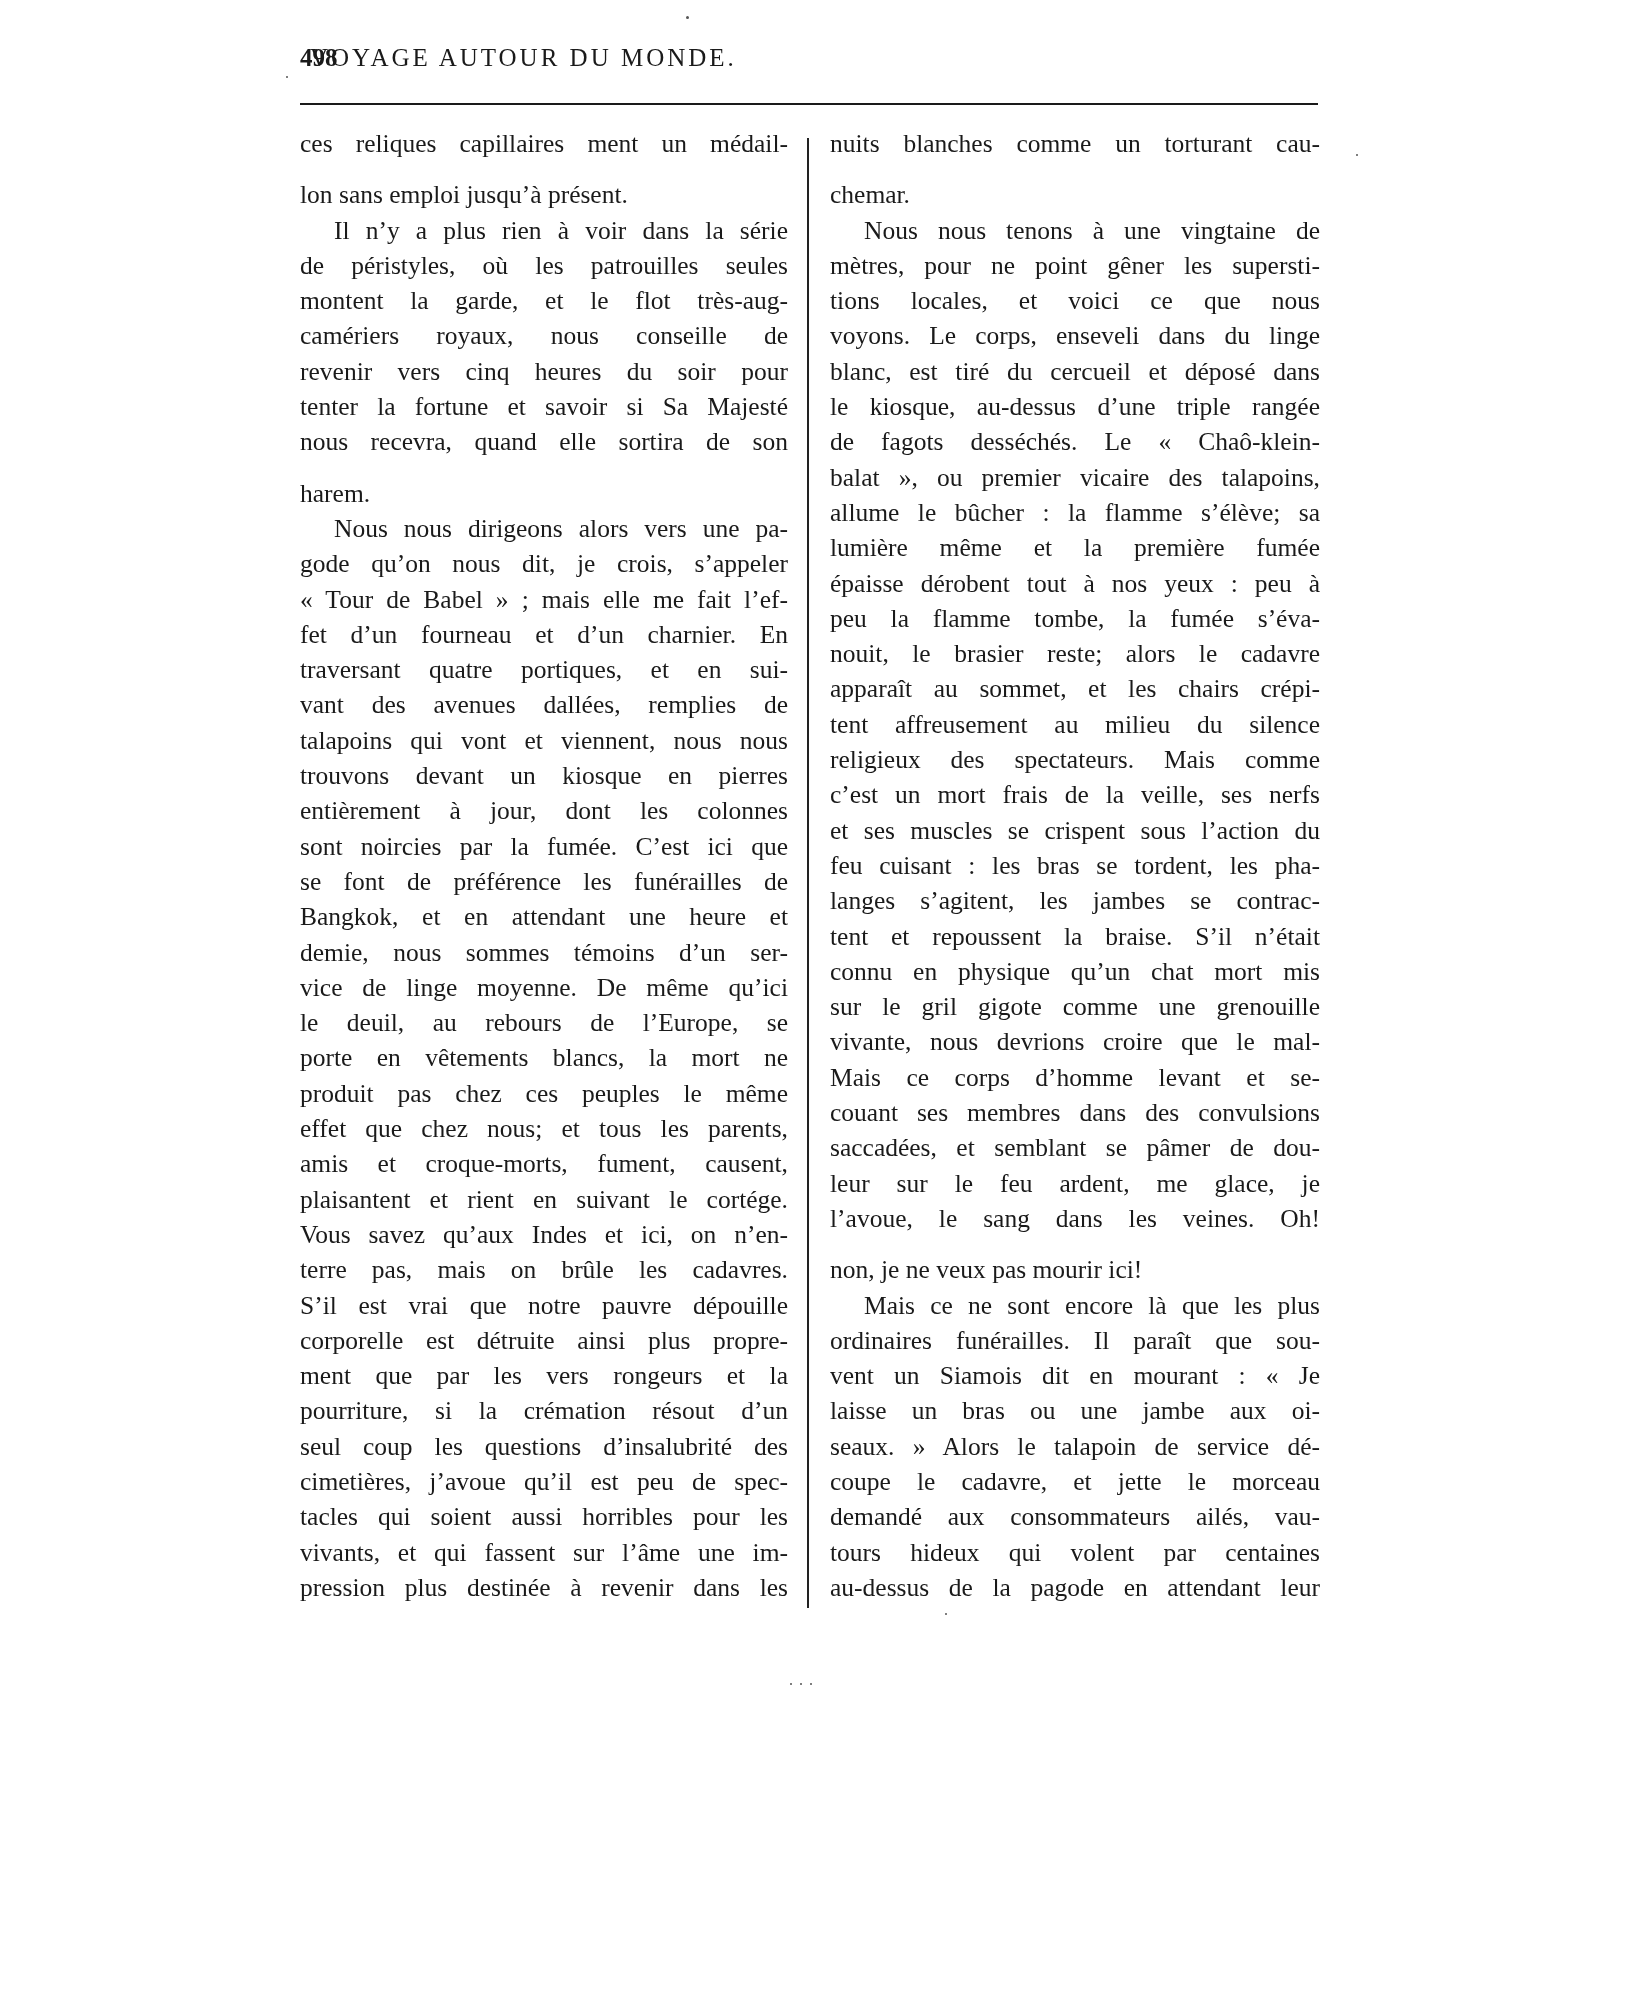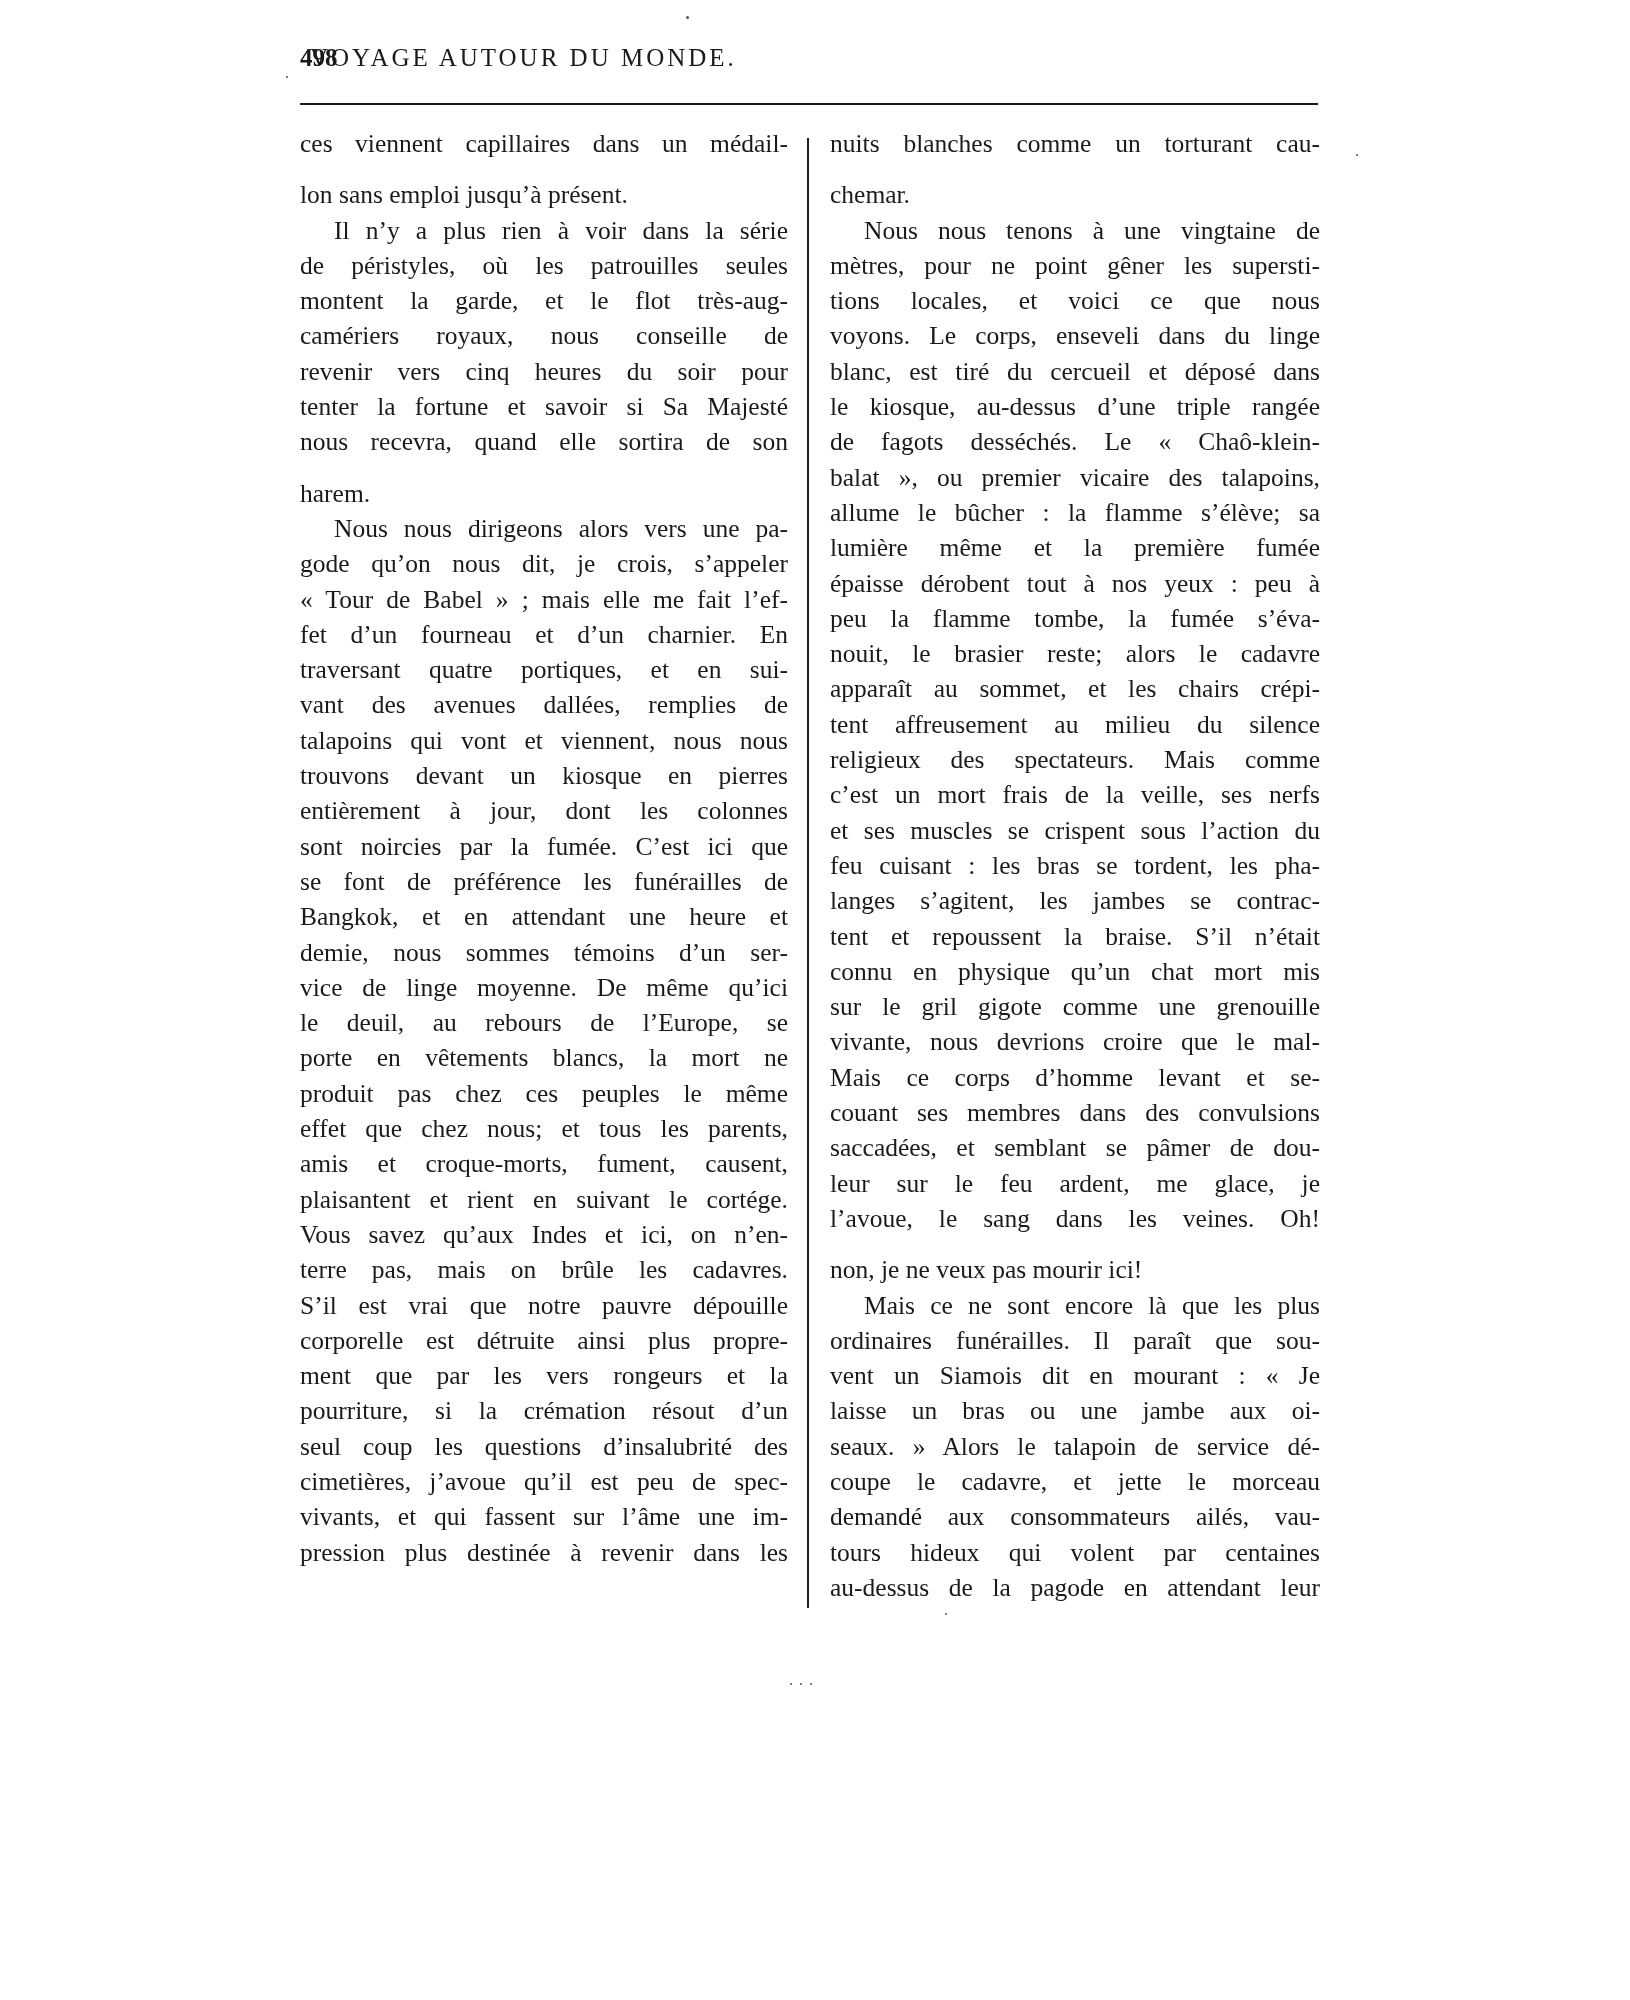--- a/index.html
+++ b/index.html
@@ -24,21 +24,21 @@
 <div class="page">
 
   <div class="running-head">
     <span class="page-number">498</span>
     <div class="head-title">VOYAGE AUTOUR DU MONDE.</div>
   </div>
 
   <div class="head-rule"></div>
 
   <div class="column col-left">
-      <span class="line">ces viennent capillaires dans un médail-</span>
+      <span class="line">ces reliques capillaires ment un médail-</span>
       <span class="line last">lon sans emploi jusqu’à présent.</span>
       <span class="line indent">Il n’y a plus rien à voir dans la série</span>
       <span class="line">de péristyles, où les patrouilles seules</span>
       <span class="line">montent la garde, et le flot très-aug-</span>
       <span class="line">camériers royaux, nous conseille de</span>
       <span class="line">revenir vers cinq heures du soir pour</span>
       <span class="line">tenter la fortune et savoir si Sa Majesté</span>
       <span class="line">nous recevra, quand elle sortira de son</span>
       <span class="line last">harem.</span>
       <span class="line indent">Nous nous dirigeons alors vers une pa-</span>
@@ -62,20 +62,21 @@
       <span class="line">amis et croque-morts, fument, causent,</span>
       <span class="line">plaisantent et rient en suivant le cortége.</span>
       <span class="line">Vous savez qu’aux Indes et ici, on n’en-</span>
       <span class="line">terre pas, mais on brûle les cadavres.</span>
       <span class="line">S’il est vrai que notre pauvre dépouille</span>
       <span class="line">corporelle est détruite ainsi plus propre-</span>
       <span class="line">ment que par les vers rongeurs et la</span>
       <span class="line">pourriture, si la crémation résout d’un</span>
       <span class="line">seul coup les questions d’insalubrité des</span>
       <span class="line">cimetières, j’avoue qu’il est peu de spec-</span>
+      <span class="line">tacles qui soient aussi horribles pour les</span>
       <span class="line">vivants, et qui fassent sur l’âme une im-</span>
       <span class="line">pression plus destinée à revenir dans les</span>
     </div>
   <div class="column-divider"></div>
   <div class="column col-right">
       <span class="line">nuits blanches comme un torturant cau-</span>
       <span class="line last">chemar.</span>
       <span class="line indent">Nous nous tenons à une vingtaine de</span>
       <span class="line">mètres, pour ne point gêner les supersti-</span>
       <span class="line">tions locales, et voici ce que nous</span>

